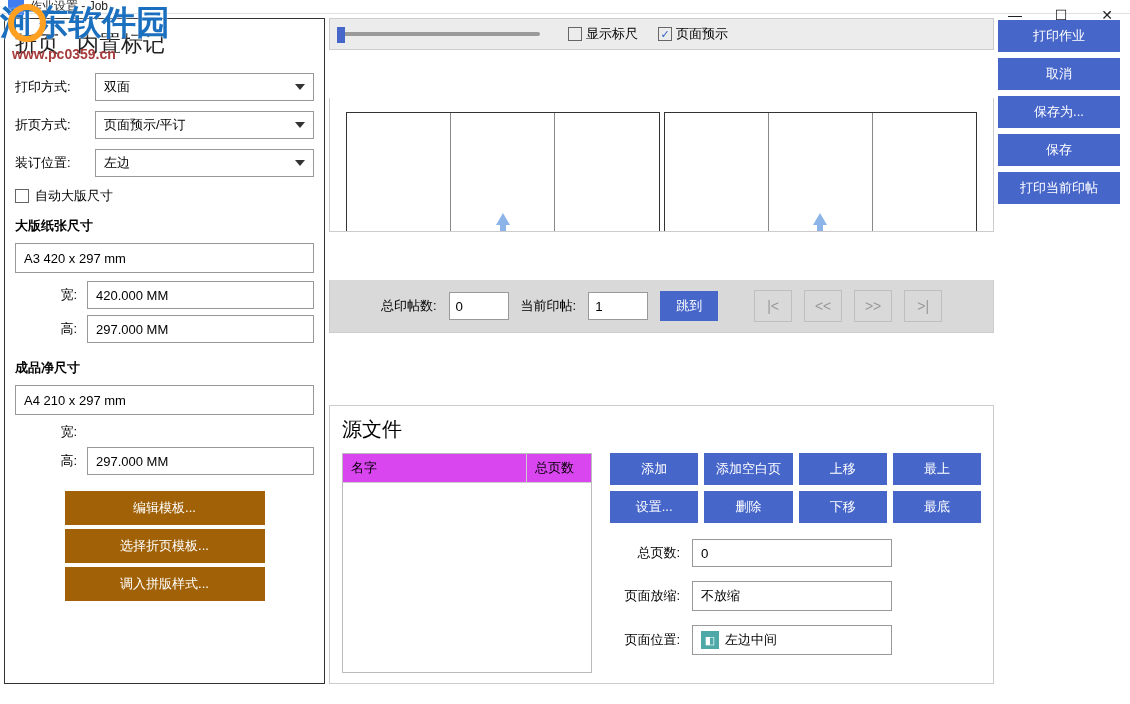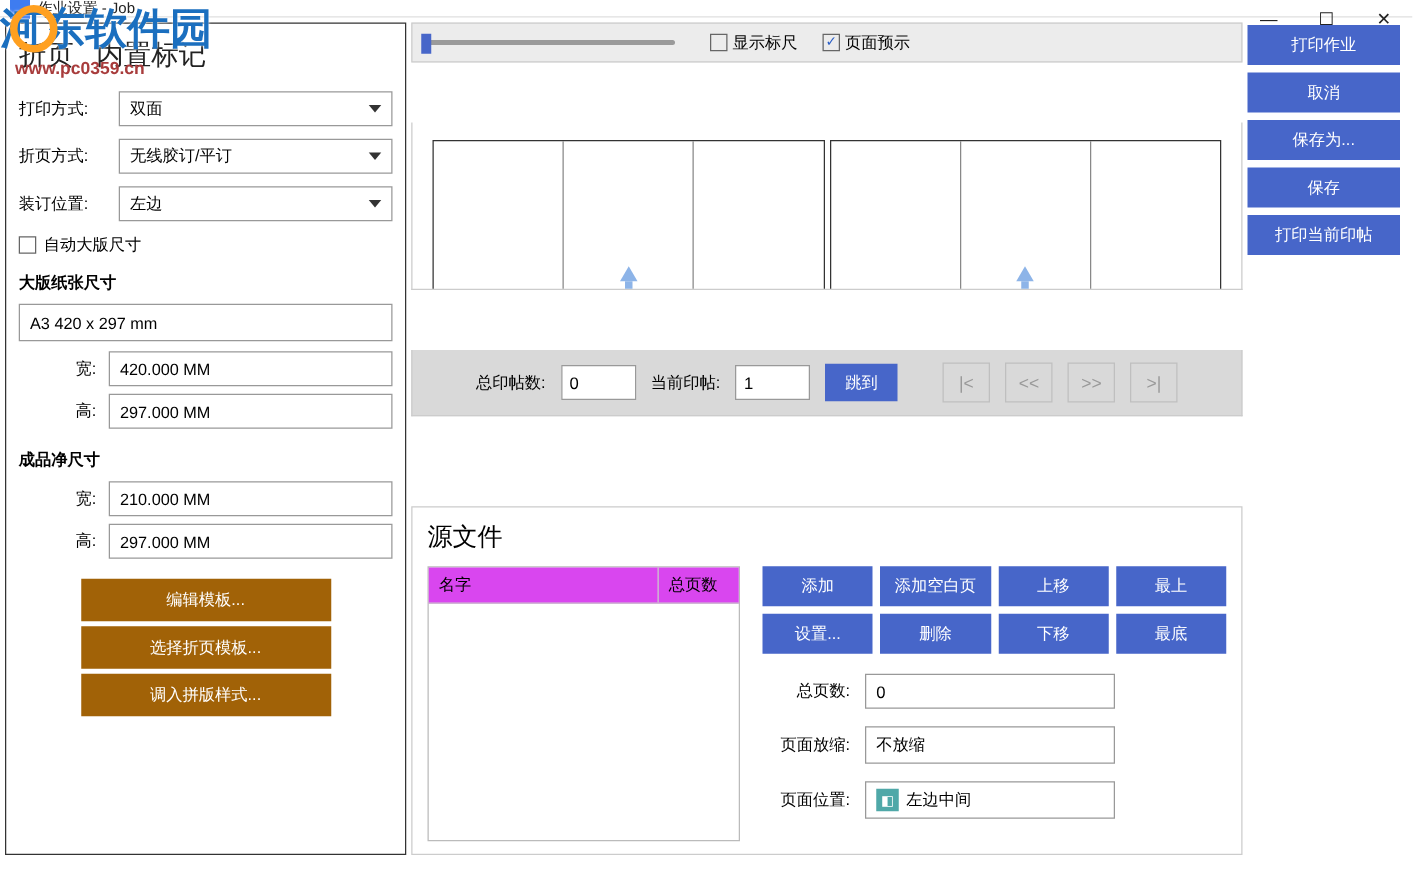--- a/index.html
+++ b/index.html
@@ -390,21 +390,21 @@
     <div class="form-row">
       <label>打印方式:</label>
       <div class="select">
         <span>双面</span>
         <span class="caret"></span>
       </div>
     </div>
     <div class="form-row">
       <label>折页方式:</label>
       <div class="select">
-        <span>无线胶订/平订</span>
+        <span>页面预示/平订</span>
         <span class="caret"></span>
       </div>
     </div>
     <div class="form-row">
       <label>装订位置:</label>
       <div class="select">
         <span>左边</span>
         <span class="caret"></span>
       </div>
     </div>
@@ -422,23 +422,26 @@
     <div class="dim-row">
       <label>宽:</label>
       <input class="dim-input" value="420.000 MM" style="">
     </div>
     <div class="dim-row">
       <label>高:</label>
       <input class="dim-input" value="297.000 MM" style="">
     </div>
 
     <div class="section-label" style="margin-top:16px">成品净尺寸</div>
+    <div class="full-select">
+      <span>A4 210 x 297 mm</span>
+      <span class="caret"></span>
+    </div>
     <div class="dim-row">
       <label>宽:</label>
-      <input class="dim-input" value="210.000 MM" style="">
     </div>
     <div class="dim-row">
       <label>高:</label>
       <input class="dim-input" value="297.000 MM" style="">
     </div>
 
     <div style="margin-top:16px">
       <button class="blue-btn">编辑模板...</button>
       <button class="blue-btn">选择折页模板...</button>
       <button class="blue-btn">调入拼版样式...</button>

